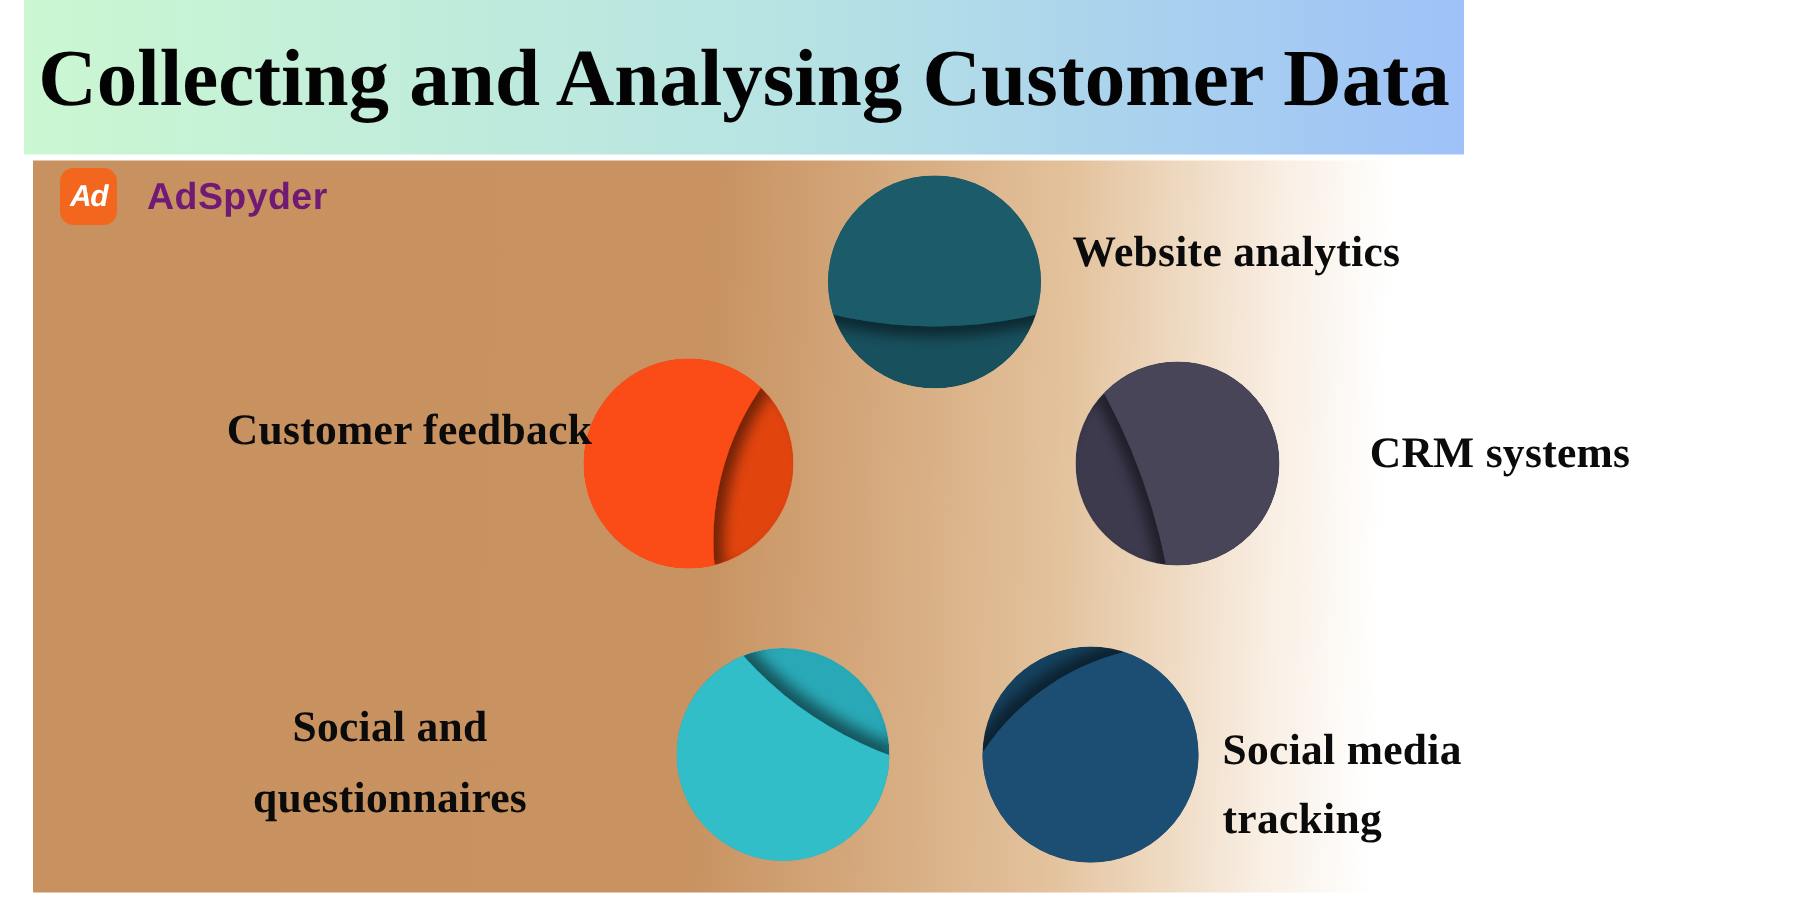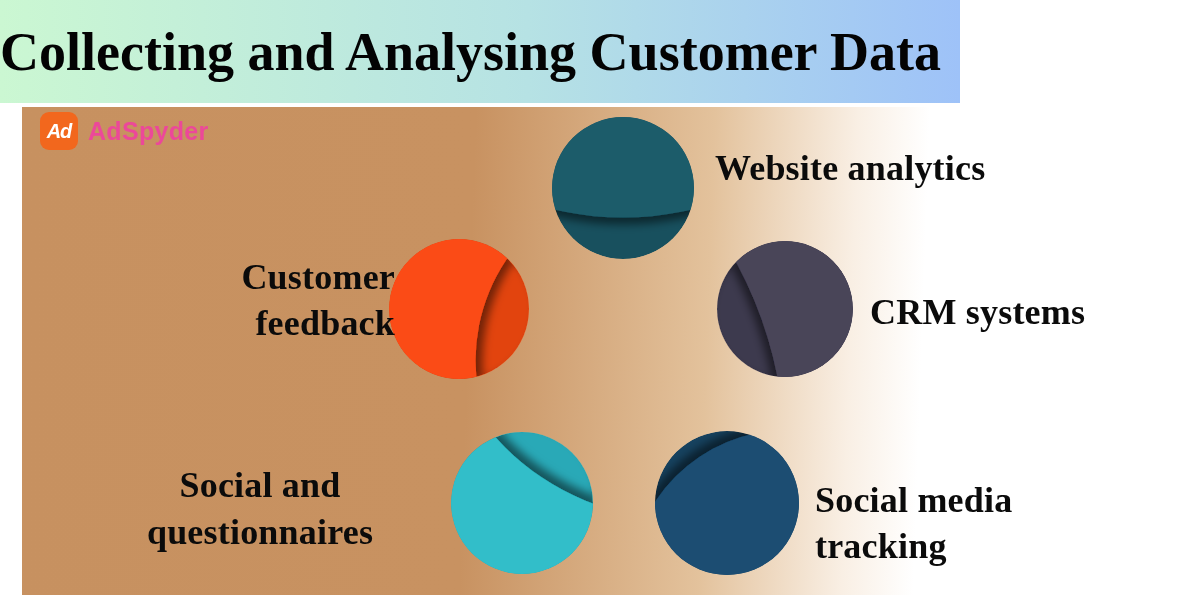--- a/index.html
+++ b/index.html
@@ -1,34 +1,34 @@
 <!DOCTYPE html>
 <html><head>
 <meta charset="utf-8">
 <style>
   html,body{margin:0;padding:0;background:#ffffff;}
   .stage{position:relative;width:1200px;height:600px;background:#ffffff;overflow:hidden;
          font-family:"Liberation Serif","DejaVu Serif",serif;}
   
-  .header{position:absolute;left:0;top:0;width:960px;height:103px;
-          display:flex;align-items:center;
+  .header{position:absolute;left:16px;top:0;width:960px;height:103px;
+          display:flex;align-items:center;justify-content:center;
           background:linear-gradient(90deg,#cbf7d2 0%,#b6e2e4 55%,#9ec2f8 100%);}
   .title{font-size:54px;font-weight:700;color:#030303;white-space:nowrap;}
   
   .content{position:absolute;left:22px;top:107px;width:1178px;height:488px;
            background:linear-gradient(92deg,#c79160 0%,#c89261 38%,#e3c29c 58%,#f9efe4 70%,#ffffff 76%);}
   
-  .brand{position:absolute;left:40px;top:112px;display:flex;align-items:center;gap:10px;}
+  .brand{position:absolute;left:40px;top:112px;display:flex;align-items:center;gap:20px;}
   .brand-badge{width:38px;height:38px;border-radius:9px;background:#f2671d;color:#ffffff;
                display:flex;align-items:center;justify-content:center;
                font:italic 700 20px "Liberation Sans","DejaVu Sans",sans-serif;letter-spacing:-1px;}
-  .brand-name{font:700 25px "Liberation Sans","DejaVu Sans",sans-serif;color:#ec4899;letter-spacing:.3px;}
+  .brand-name{font:700 25px "Liberation Sans","DejaVu Sans",sans-serif;color:#701a75;letter-spacing:.3px;}
   
   .circle{position:absolute;line-height:0;}
-  .label{position:absolute;font-weight:700;color:#0b0b0b;letter-spacing:.2px;font-size:36px;}
+  .label{position:absolute;font-weight:700;color:#0b0b0b;letter-spacing:.2px;font-size:29px;}
 </style>
 </head>
 <body>
 
 <div class="stage">
   <div class="header">
     <h1 class="title" style="margin:0">Collecting and Analysing Customer Data</h1>
   </div>
   <div class="content"></div>
   <div class="brand">
@@ -58,36 +58,36 @@
             </clipPath>
             <filter id="sh1" x="-200%" y="-200%" width="500%" height="500%">
               <feDropShadow dx="-6" dy="3" stdDeviation="4.5" flood-color="#000000" flood-opacity="0.5"></feDropShadow>
             </filter>
           </defs>
           <g clip-path="url(#clip1)">
             <circle cx="72" cy="72" r="72" fill="#3d3a4e"></circle>
             <path d="M144 72A72 72 0 1 0 0 72A72 72 0 1 0 144 72Z M72 226A426 426 0 1 0 -780 226A426 426 0 1 0 72 226Z" fill-rule="evenodd" filter="url(#sh1)" fill="#484459"></path>
           </g>
         </svg></div>
-      <div class="label" style="left: 870px; top: 293px; width: 260px; text-align: left; line-height: 38px;">CRM systems</div>
+      <div class="label" style="left: 870px; top: 283px; width: 260px; text-align: center; line-height: 38px;">CRM systems</div>
       <div class="circle" style="left: 389px; top: 239px;"><svg viewBox="0 0 144 144" width="140" height="140">
           <defs>
             <clipPath id="clip2">
               <circle cx="72" cy="72" r="72"></circle>
             </clipPath>
             <filter id="sh2" x="-200%" y="-200%" width="500%" height="500%">
               <feDropShadow dx="7" dy="2" stdDeviation="4.5" flood-color="#000000" flood-opacity="0.5"></feDropShadow>
             </filter>
           </defs>
           <g clip-path="url(#clip2)">
             <circle cx="72" cy="72" r="72" fill="#e2440e"></circle>
             <path d="M144 72A72 72 0 1 0 0 72A72 72 0 1 0 144 72Z M459 125A185 185 0 1 0 89 125A185 185 0 1 0 459 125Z" fill-rule="evenodd" filter="url(#sh2)" fill="#fb4b15"></path>
           </g>
         </svg></div>
-      <div class="label" style="left: 151px; top: 254px; width: 244px; text-align: right; line-height: 46px;">Customer feedback</div>
+      <div class="label" style="left: 151px; top: 264px; width: 244px; text-align: center; line-height: 46px;">Customer feedback</div>
       <div class="circle" style="left: 451px; top: 432px;"><svg viewBox="0 0 144 144" width="142" height="142">
           <defs>
             <clipPath id="clip3">
               <circle cx="72" cy="72" r="72"></circle>
             </clipPath>
             <filter id="sh3" x="-200%" y="-200%" width="500%" height="500%">
               <feDropShadow dx="4" dy="-7" stdDeviation="4.5" flood-color="#000000" flood-opacity="0.5"></feDropShadow>
             </filter>
           </defs>
           <g clip-path="url(#clip3)">

